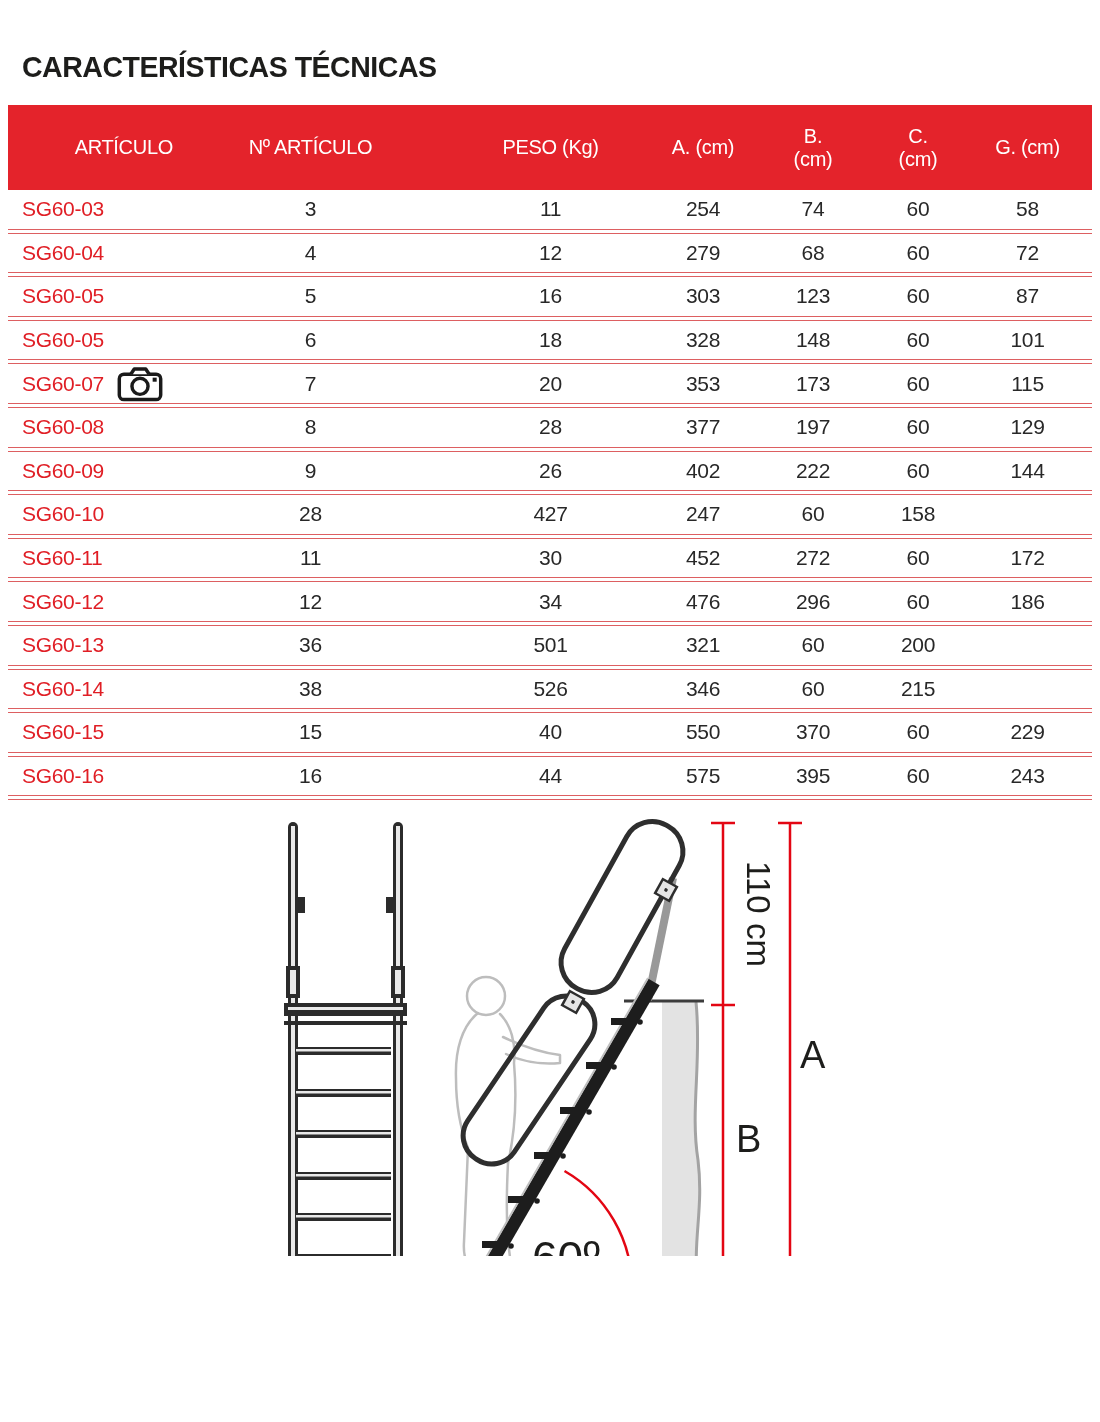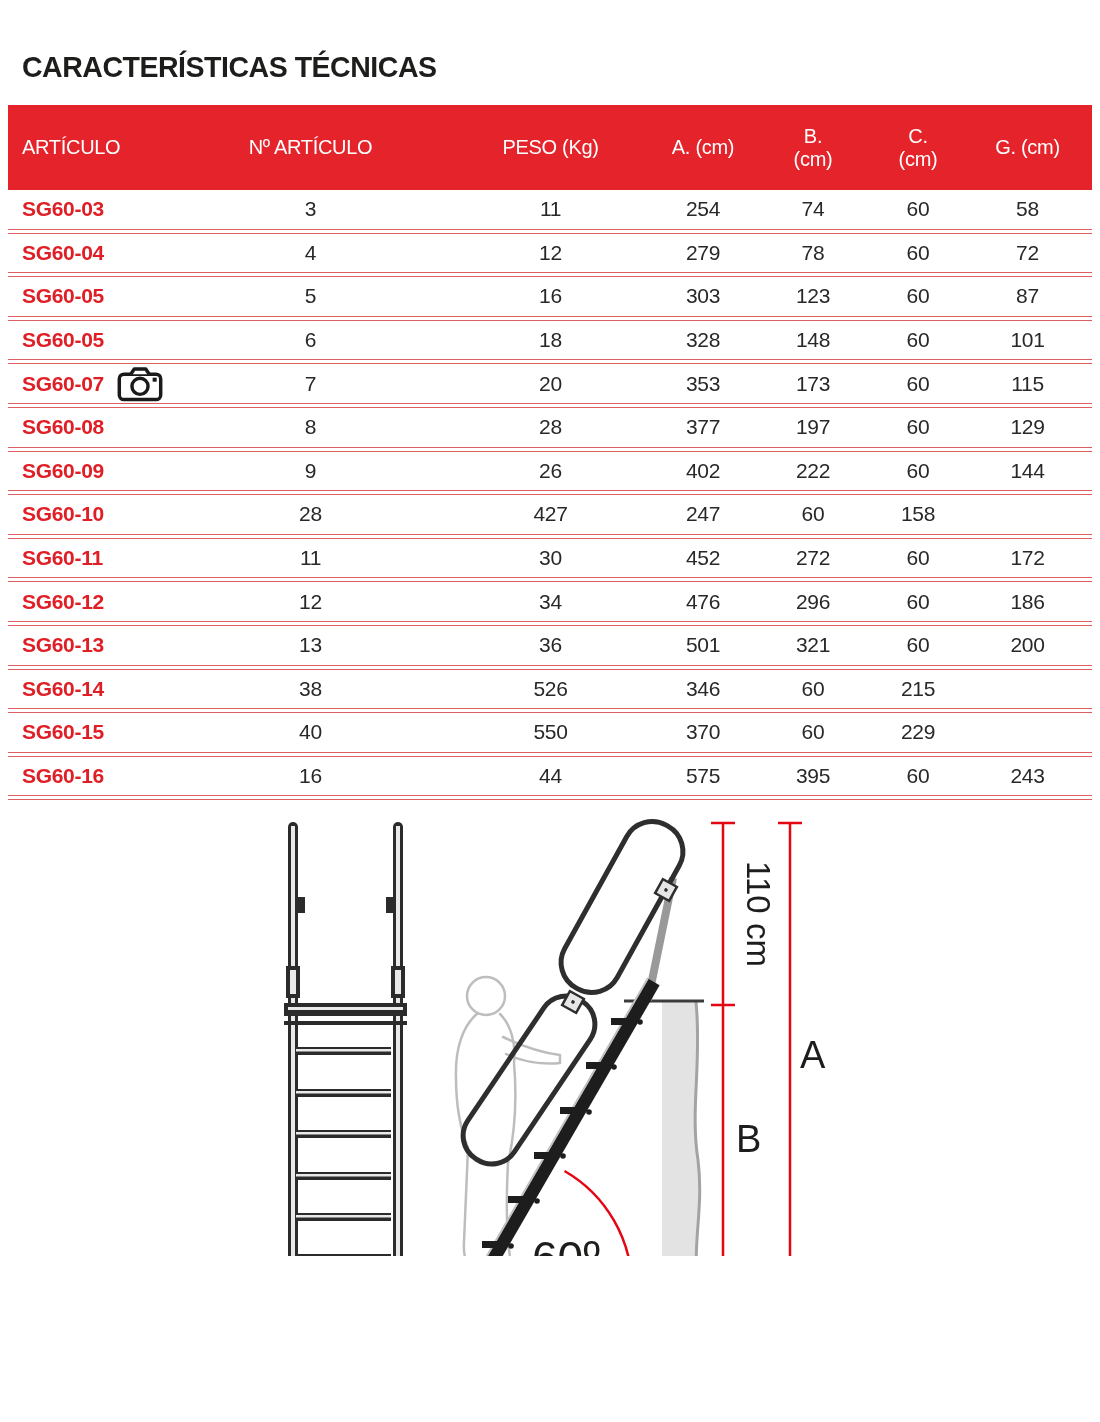--- a/index.html
+++ b/index.html
@@ -16,28 +16,28 @@
   
   .spec-table{position:absolute;left:8px;top:105px;width:1084px;}
   .thead{
     display:grid;grid-template-columns:165px 275px 205px 100px 120px 90px 129px;
     height:85px;background:#e4232b;align-items:center;
   }
   .th{
     color:#fff;font-size:20px;font-weight:400;letter-spacing:-.3px;
     text-align:center;white-space:pre-line;line-height:1.12;
   }
-  .th.first{text-align:left;padding-left:14px;}
+  .th.first{text-align:right;padding-left:14px;}
   .trow{
     display:grid;grid-template-columns:165px 275px 205px 100px 120px 90px 129px;
     height:38.6px;align-items:center;
   }
   .cell{font-size:21px;text-align:center;color:#282828;letter-spacing:-.3px;}
   .cell.article{
-    text-align:left;padding-left:14px;font-weight:700;color:#e01e25;
+    text-align:left;padding-left:14px;font-weight:400;color:#e01e25;
     display:flex;align-items:center;gap:13px;
   }
   .cell.article svg.cam{flex:0 0 auto;display:block;}
   .divider{height:3px;border-top:1px solid #dd5f61;border-bottom:1px solid #dd5f61;}
   
   .diagram{position:absolute;left:0;top:810px;}
   .diagram text{font-family:"Liberation Sans","DejaVu Sans",sans-serif;fill:#1d1d1b;}
   .dim{stroke:#e30613;stroke-width:2.5;fill:none;}
   .steel{fill:#2b2b2b;}
   .hl{fill:#e9e9e9;}
@@ -76,21 +76,21 @@
           <div class="cell num">58</div>
         </div>
         <div class="divider"></div>
         <div class="trow">
           <div class="cell article">
             <span>SG60-04</span>
           </div>
           <div class="cell num">4</div>
           <div class="cell num">12</div>
           <div class="cell num">279</div>
-          <div class="cell num">78</div>
+          <div class="cell num">68</div>
           <div class="cell num">60</div>
           <div class="cell num">72</div>
         </div>
         <div class="divider"></div>
         <div class="trow">
           <div class="cell article">
             <span>SG60-05</span>
           </div>
           <div class="cell num">5</div>
           <div class="cell num">16</div>
@@ -186,21 +186,20 @@
           <div class="cell num">476</div>
           <div class="cell num">296</div>
           <div class="cell num">60</div>
           <div class="cell num">186</div>
         </div>
         <div class="divider"></div>
         <div class="trow">
           <div class="cell article">
             <span>SG60-13</span>
           </div>
-          <div class="cell num">13</div>
           <div class="cell num">36</div>
           <div class="cell num">501</div>
           <div class="cell num">321</div>
           <div class="cell num">60</div>
           <div class="cell num">200</div>
         </div>
         <div class="divider"></div>
         <div class="trow">
           <div class="cell article">
             <span>SG60-14</span>
@@ -209,20 +208,21 @@
           <div class="cell num">526</div>
           <div class="cell num">346</div>
           <div class="cell num">60</div>
           <div class="cell num">215</div>
         </div>
         <div class="divider"></div>
         <div class="trow">
           <div class="cell article">
             <span>SG60-15</span>
           </div>
+          <div class="cell num">15</div>
           <div class="cell num">40</div>
           <div class="cell num">550</div>
           <div class="cell num">370</div>
           <div class="cell num">60</div>
           <div class="cell num">229</div>
         </div>
         <div class="divider"></div>
         <div class="trow">
           <div class="cell article">
             <span>SG60-16</span>

